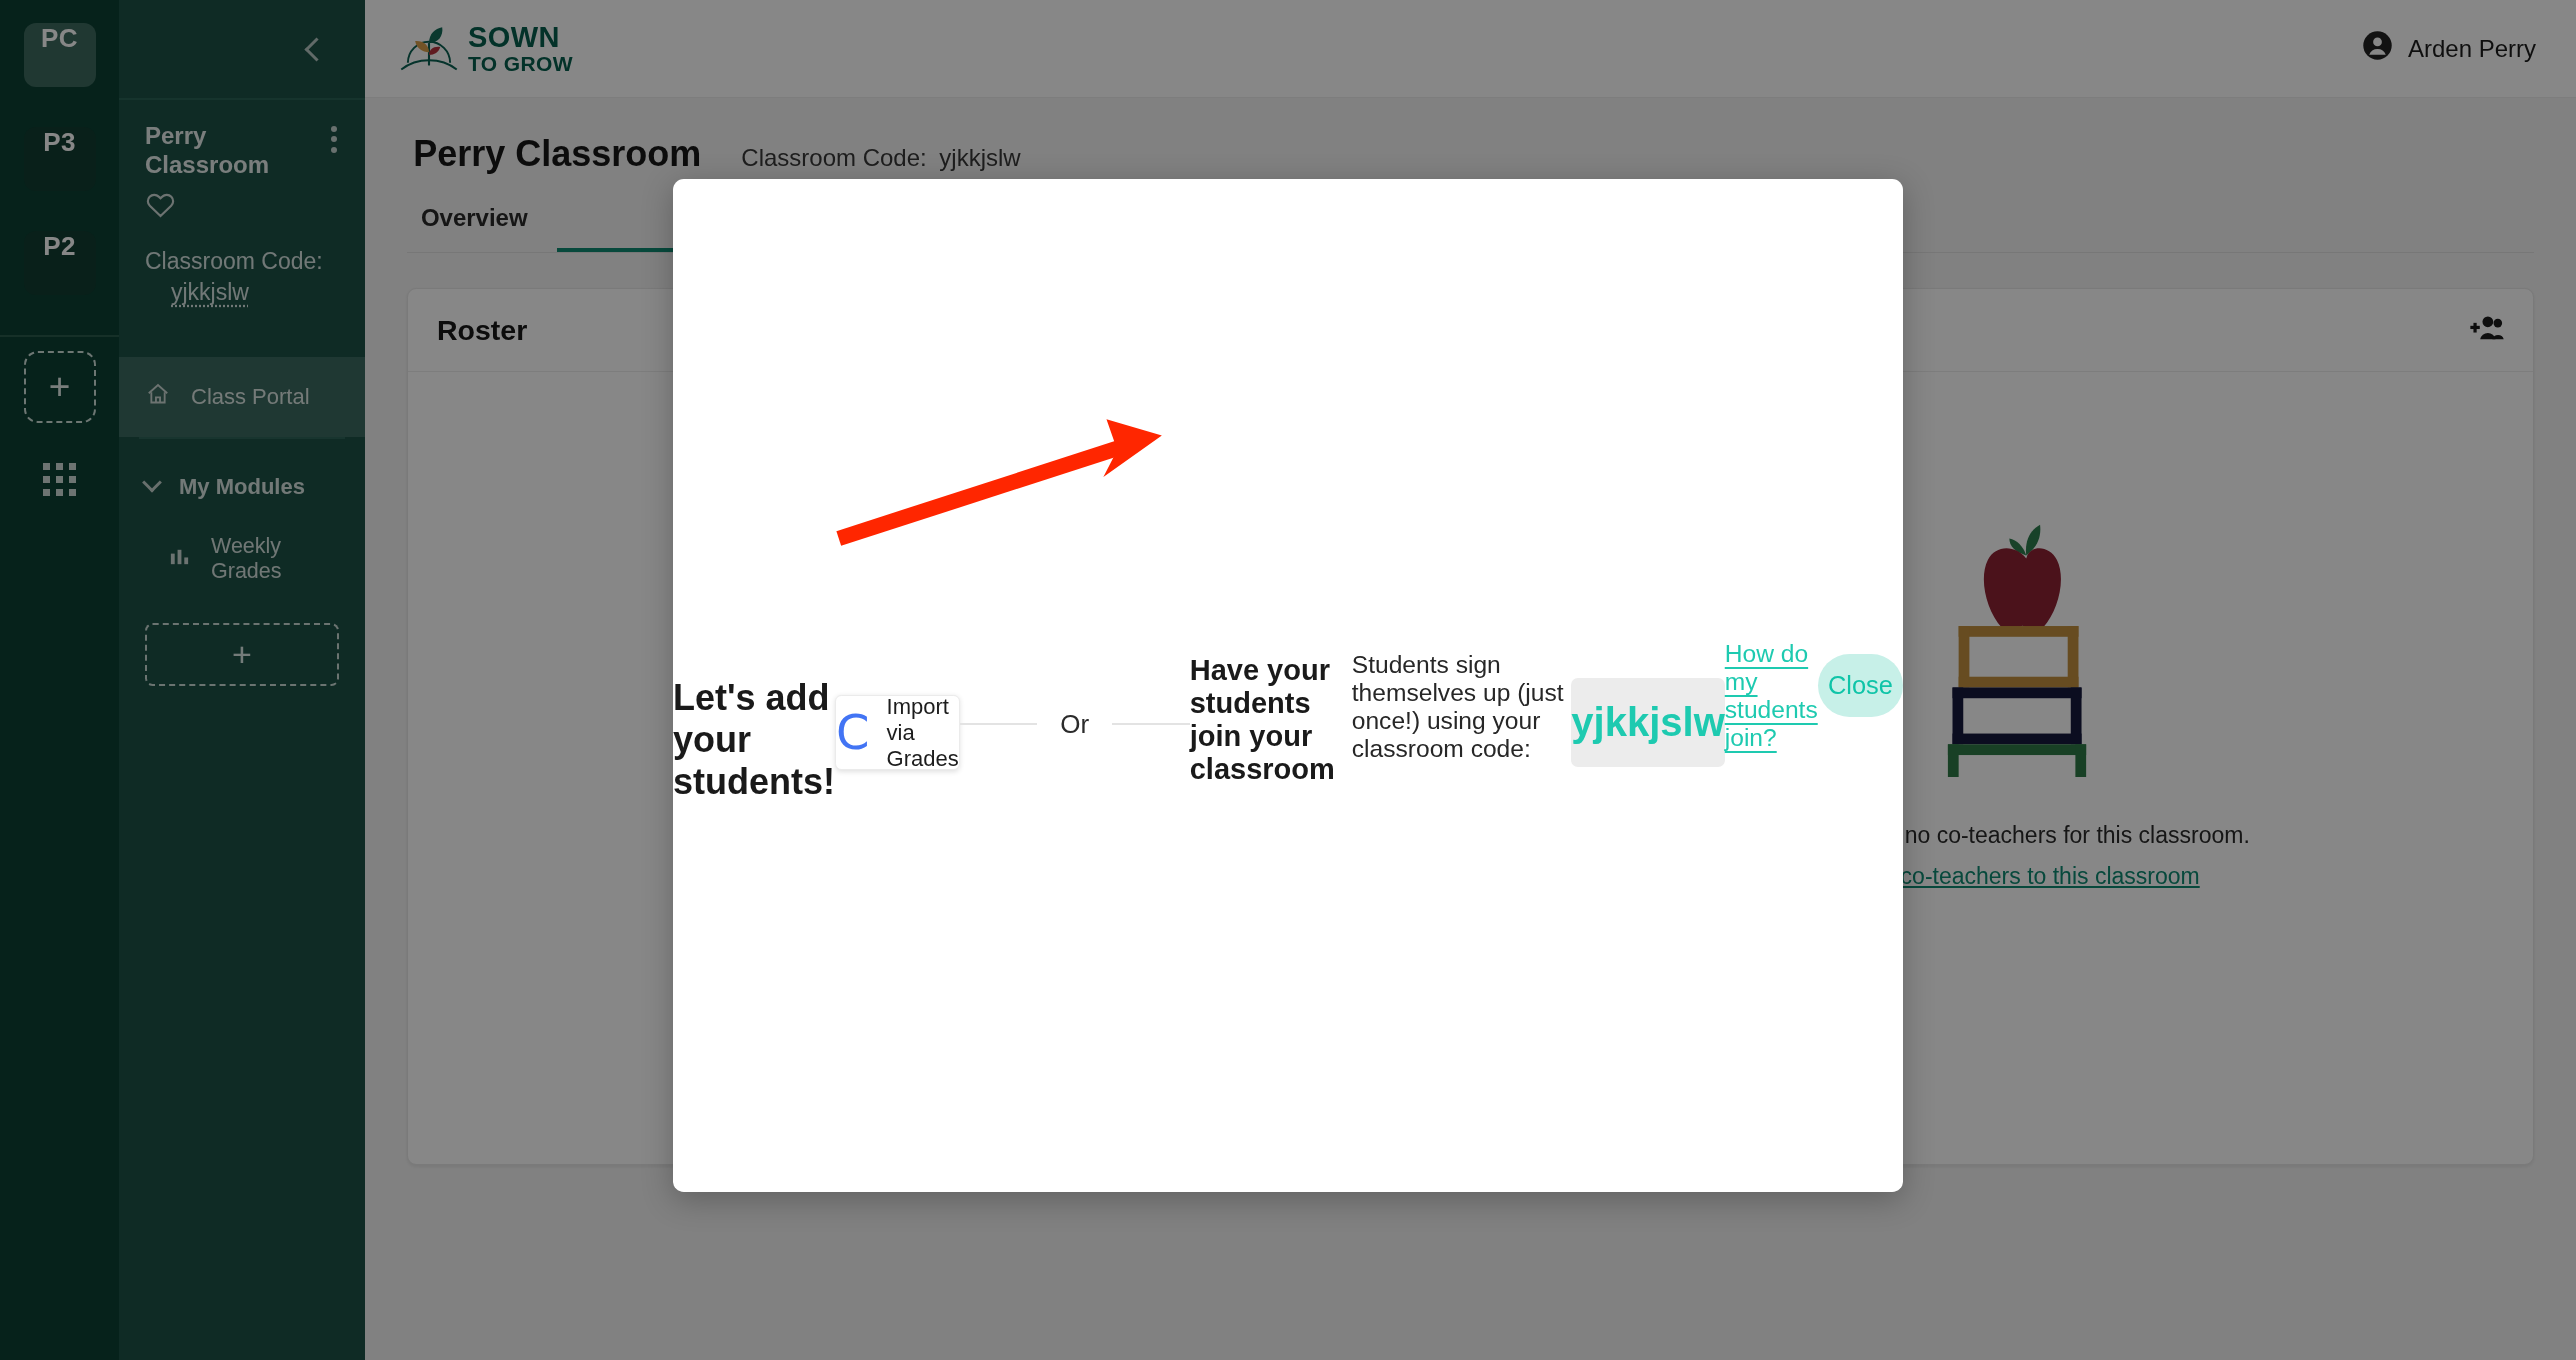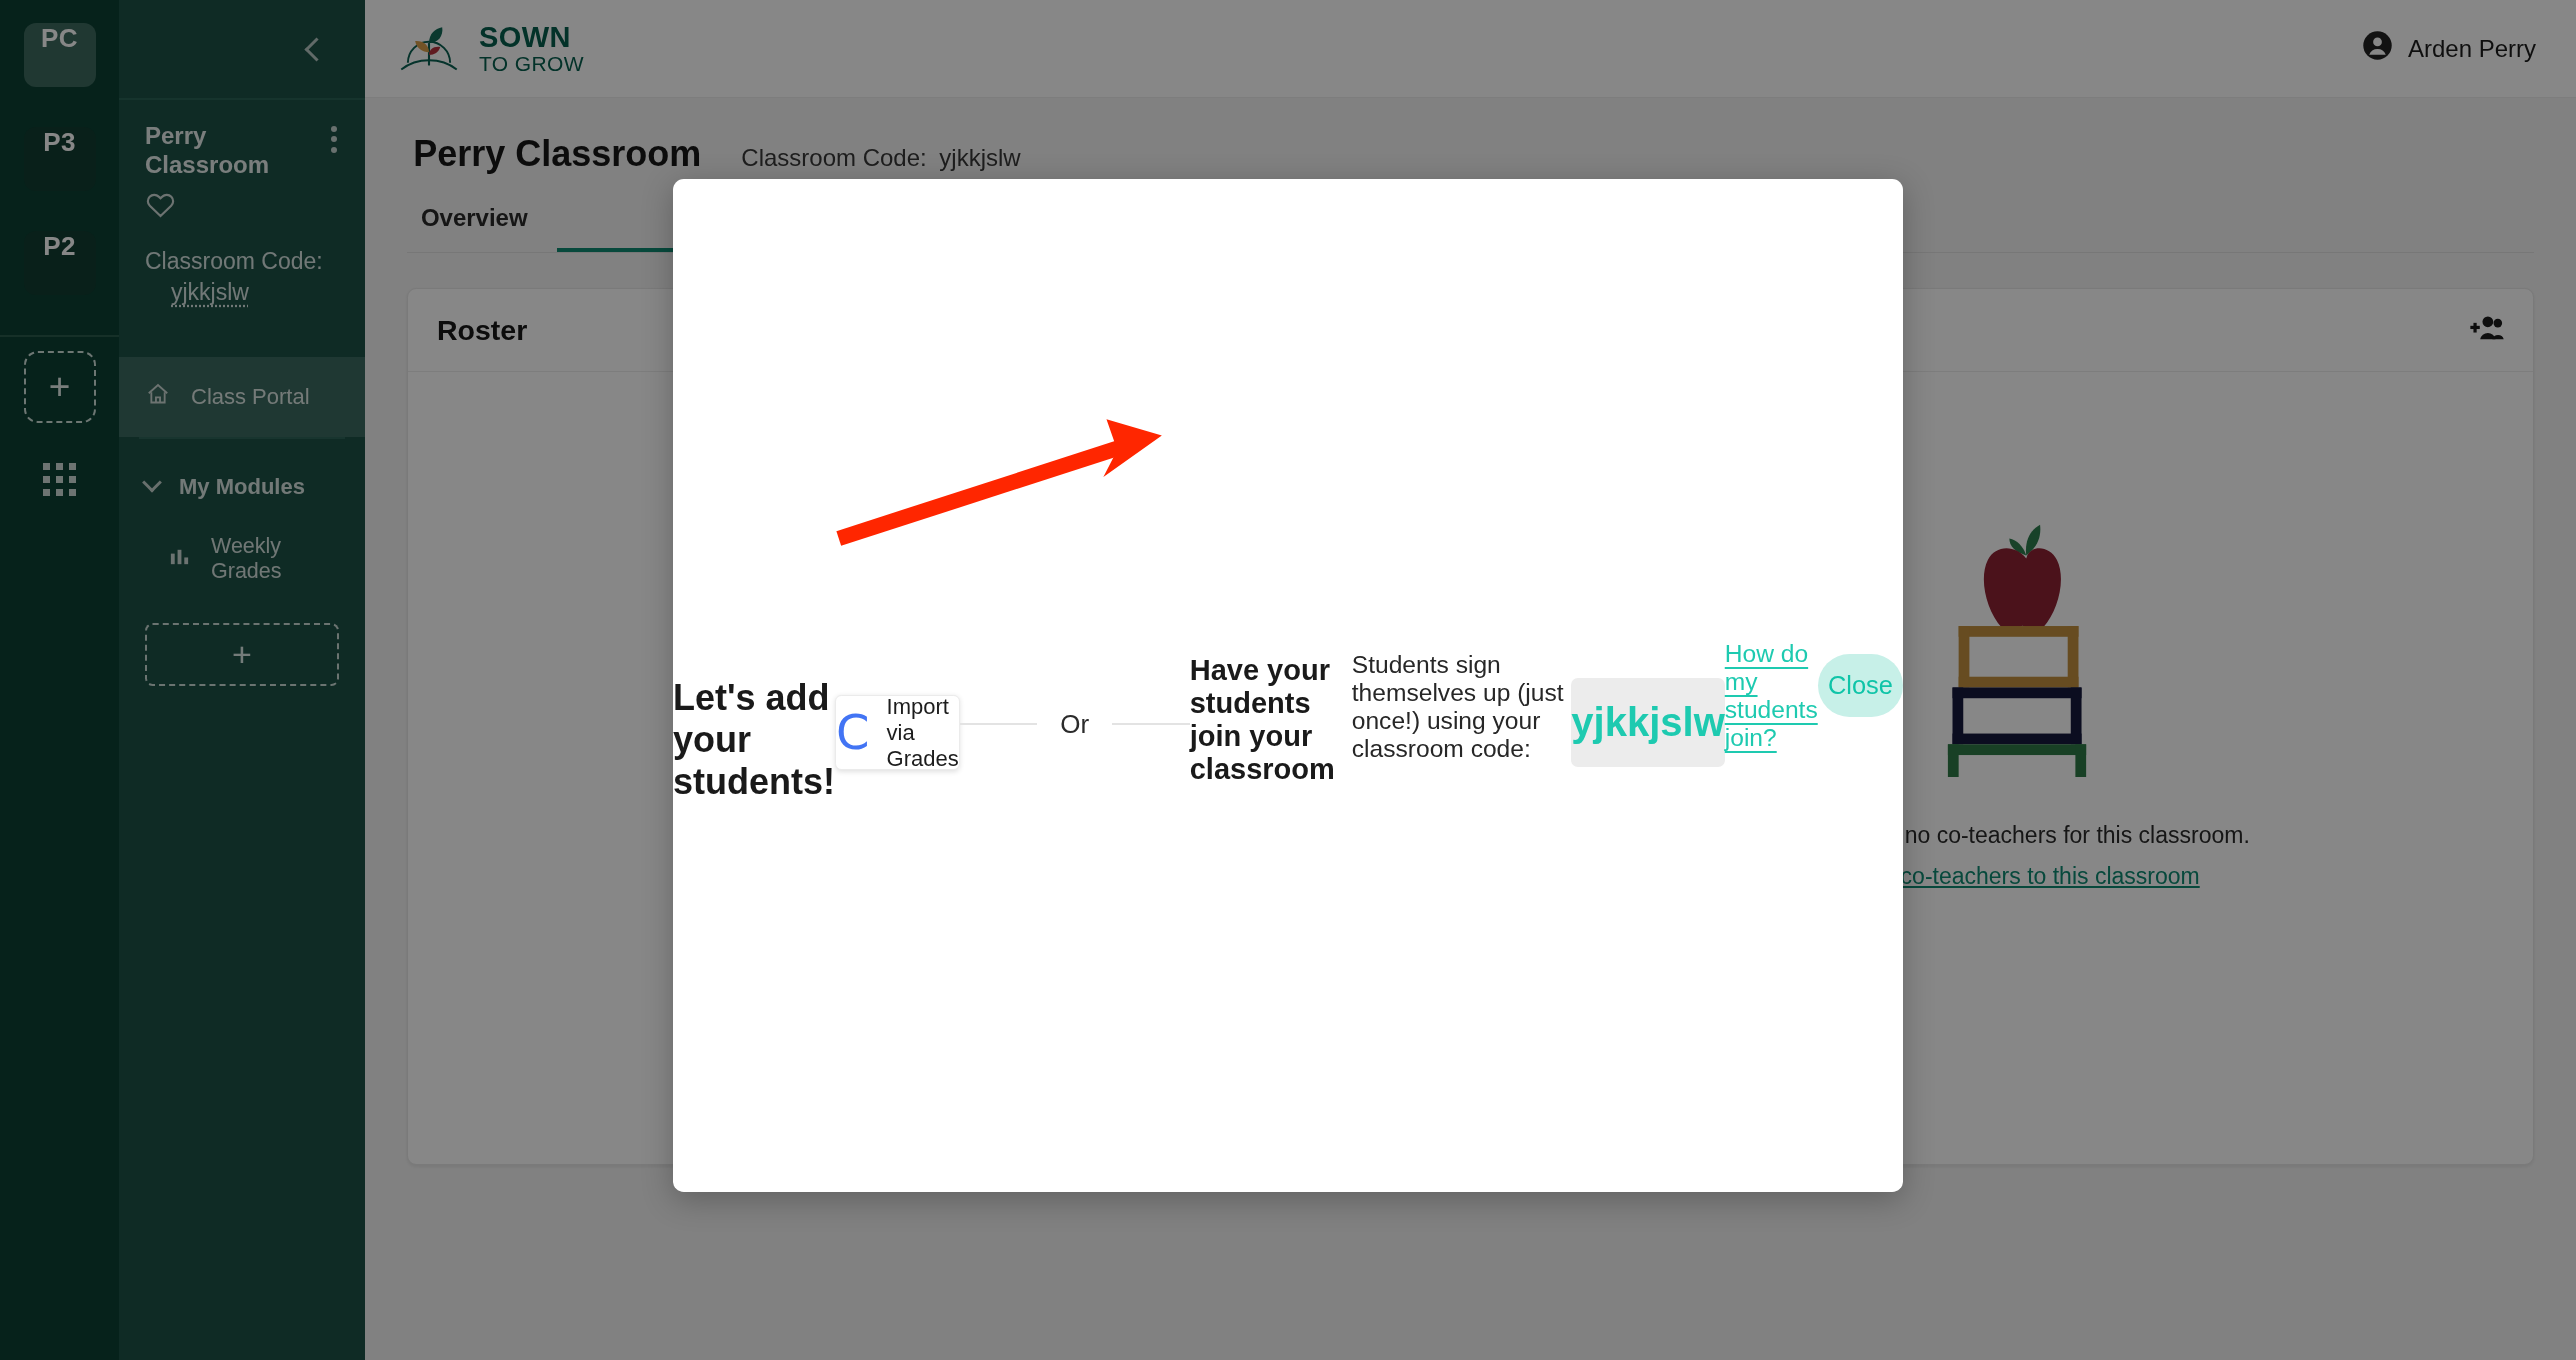--- a/index.html
+++ b/index.html
@@ -85,25 +85,25 @@
     border-radius: 7.7px; display: flex; align-items: center; justify-content: center;
     font-size: 34px; font-weight: 300; color: #dceae6;
   }
   .sb-fill { flex: 1; }
 
   
   .main { flex: 1; display: flex; flex-direction: column; background: #ffffff;
     min-width: 0; }
   .topbar { height: 98px; display: flex; align-items: center;
     padding: 0 40px 0 31px; border-bottom: 0.8px solid #ececec; flex: 0 0 98px; }
-  .logo-wrap { display: flex; align-items: center; gap: 17px; }
+  .logo-wrap { display: flex; align-items: center; gap: 6px; }
   .brand-text { display: flex; flex-direction: column; line-height: 1.05;
     color: #075f4e; }
   .brand-1 { font-size: 29px; font-weight: 700; letter-spacing: 0.4px; }
-  .brand-2 { font-size: 21px; font-weight: 400; letter-spacing: 0.4px; }
+  .brand-2 { font-size: 21px; font-weight: 700; letter-spacing: 0.4px; }
   .topbar-spacer { flex: 1; }
   .user { display: flex; align-items: center; gap: 15.4px; font-size: 24px; color: #1e1e1e; }
 
   .content { flex: 1; background: #f4f4f4; padding: 0 42px; overflow: hidden; }
   .page-head { display: flex; align-items: baseline; gap: 40px; padding: 35px 0 0 6.2px; }
   .page-title { font-size: 36px; font-weight: 700; color: #171717; }
   .code-label { font-size: 24px; color: #3a3a3a; }
   .code-val { font-size: 24px; color: #3a3a3a; margin-left: 9.2px; }
   .tabs { display: flex; gap: 0; padding: 29px 0 0 6.2px; border-bottom: 1.5px solid #e0e0e0; }
   .tab { font-size: 24px; color: #2b2b2b; padding: 0 29px 20px 7.7px; font-weight: bold; }

